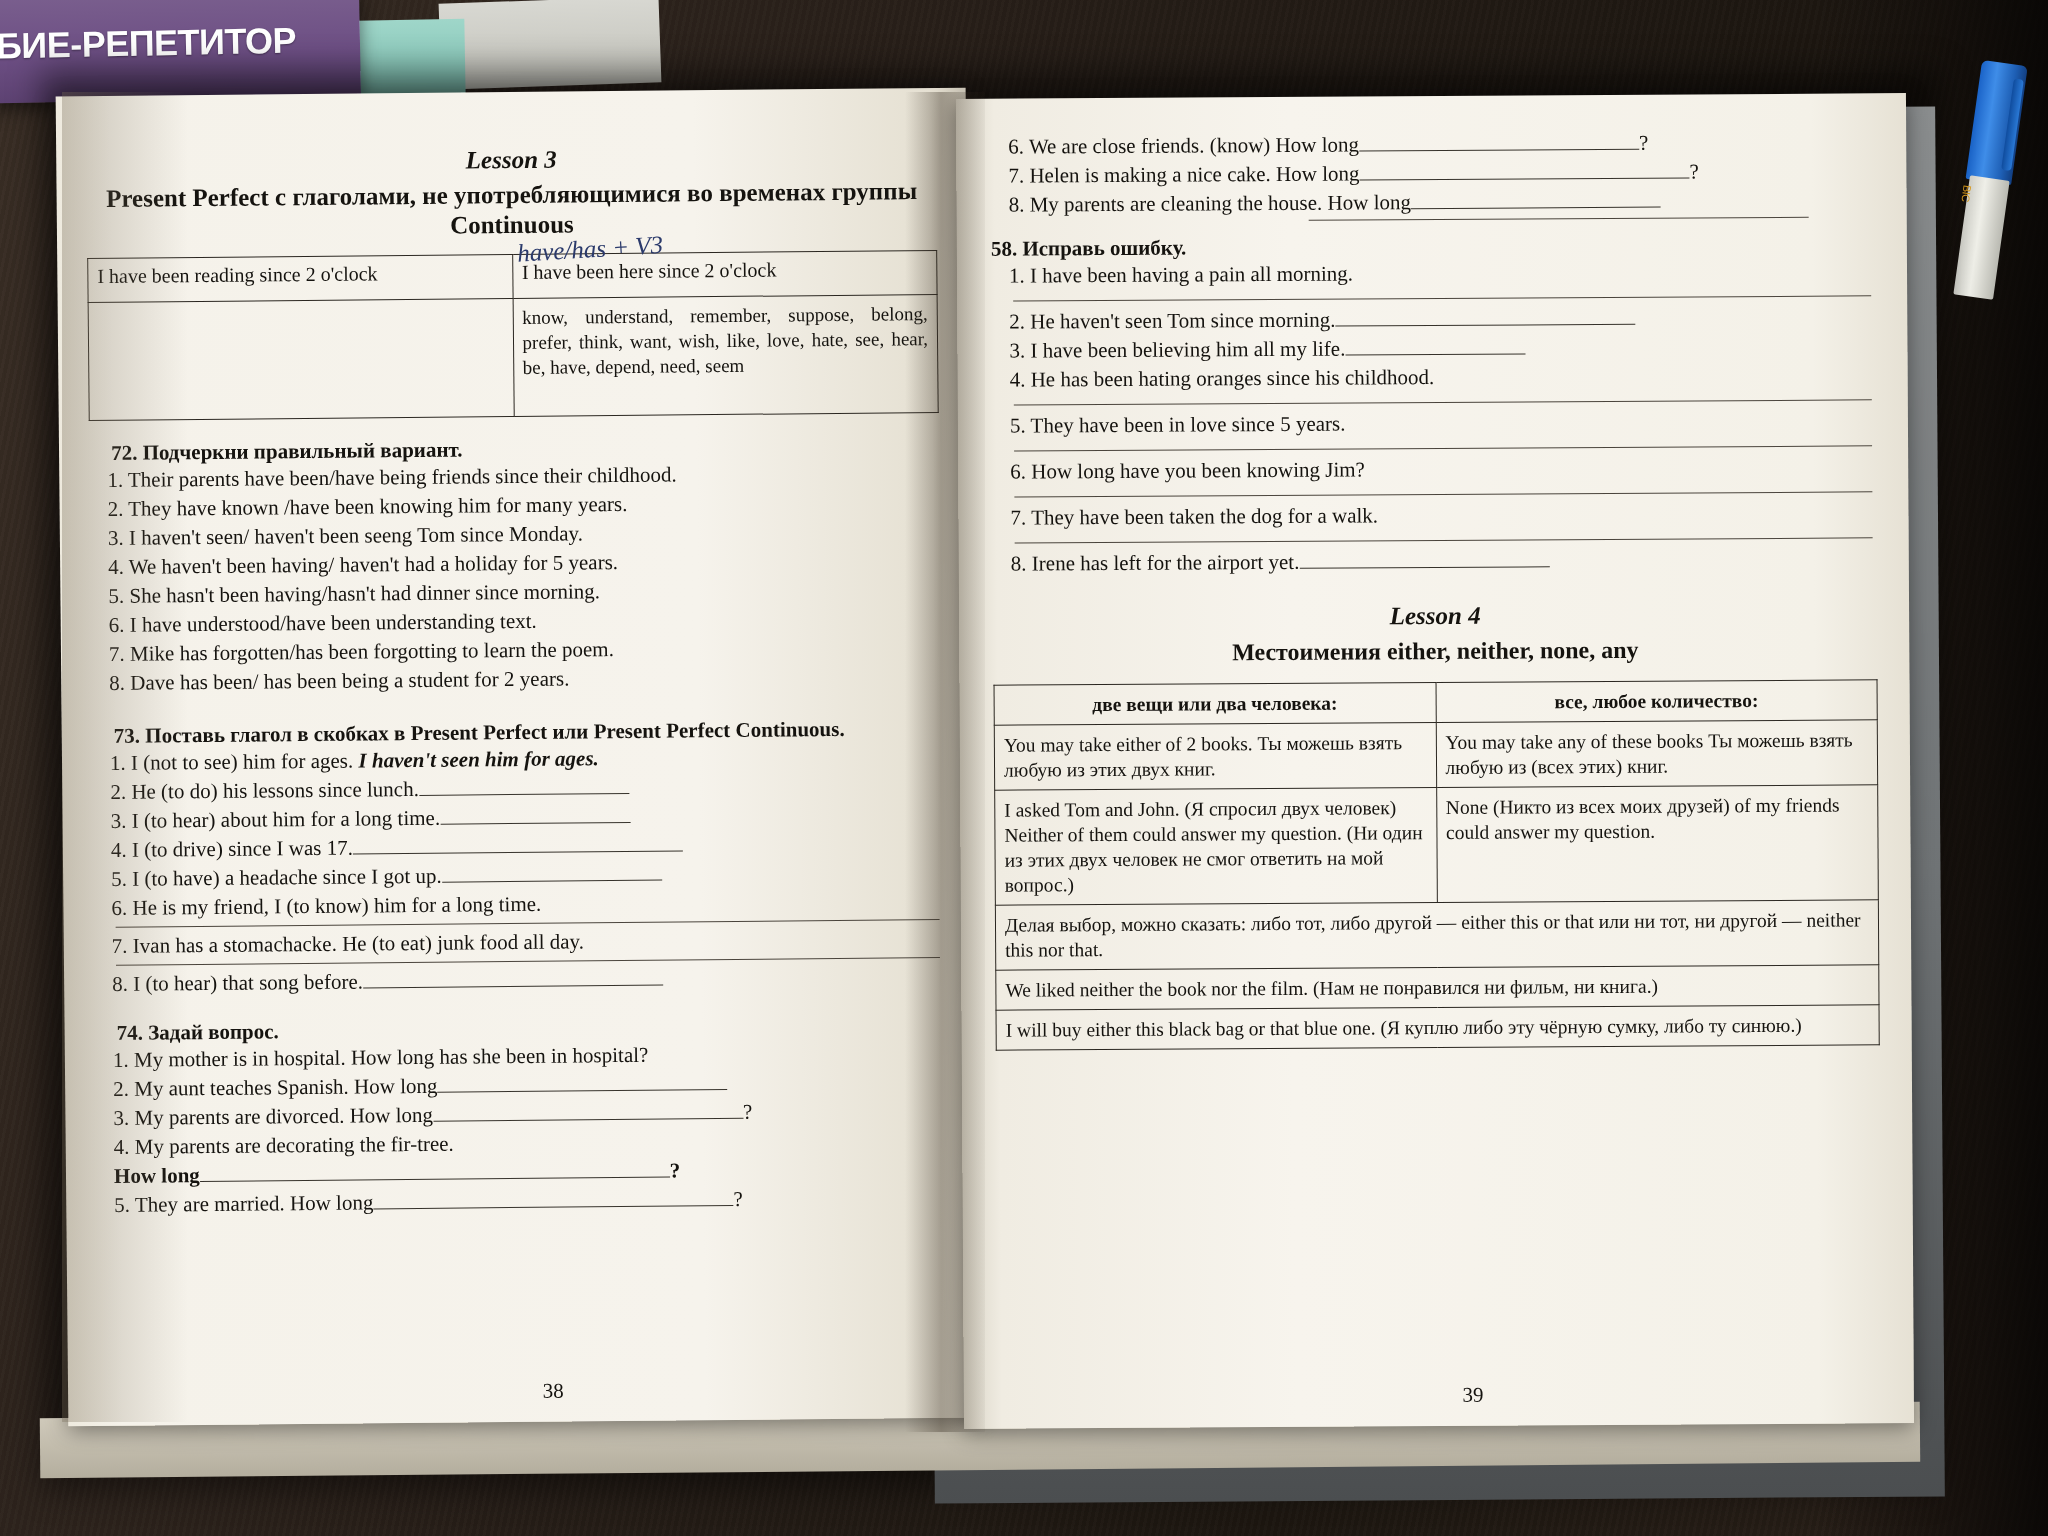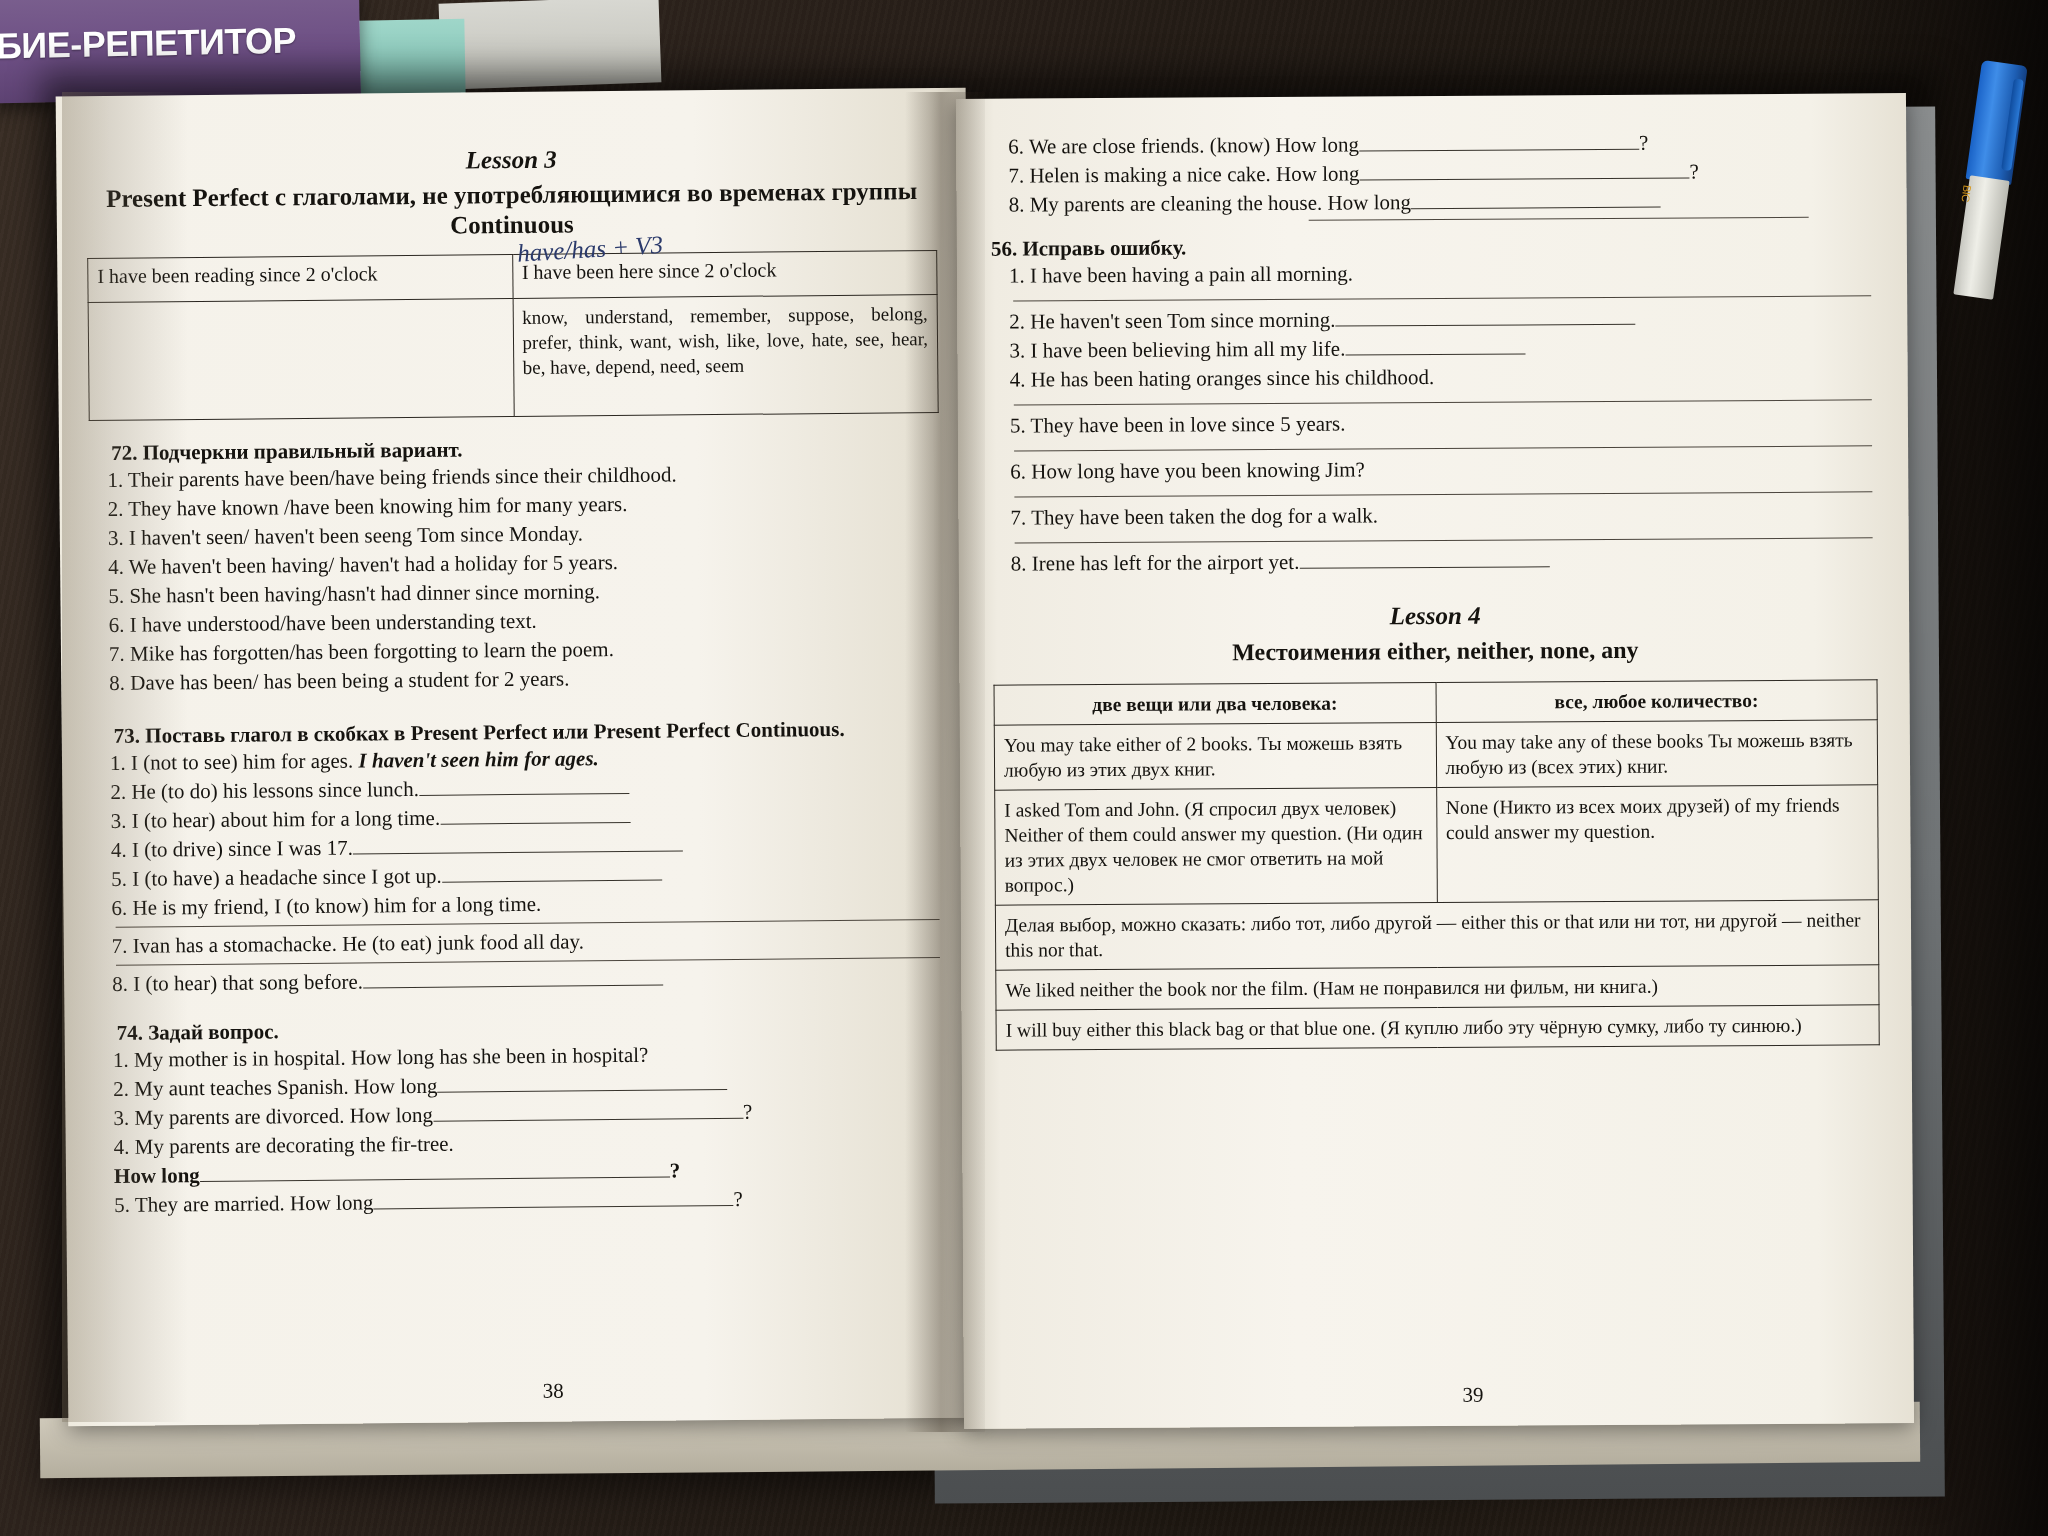--- a/index.html
+++ b/index.html
@@ -267,21 +267,21 @@
 
     <ol class="items q-list">
       <li><span>6. We are close friends. (know) How long</span><span class="blank" style="width:280px;"></span>?</li>
       <li><span>7. Helen is making a nice cake. How long</span><span class="blank" style="width:330px;"></span>?</li>
       <li><span>8. My parents are cleaning the house. How long</span><span class="blank" style="width:250px;"></span>
         <div class="answerline" style="margin:2px 4px 0 300px; width:500px;"></div>
       </li>
     </ol>
 
     <div class="ex-title" style="margin-top:14px;">
-      <span>56.</span>
+      <span>58.</span>
       <span>Исправь ошибку.</span>
     </div>
     <ol class="items q-list">
       <li>1. I have been having a pain all morning.</li>
       <li>
           <div class="answerline" style="margin:10px 4px 6px 4px;"></div>
         </li>
       <li><span>2. He haven't seen Tom since morning.</span><span class="blank" style="width:300px;"></span></li>
       <li><span>3. I have been believing him all my life.</span><span class="blank" style="width:180px;"></span></li>
       <li><span>4. He has been hating oranges since his childhood.</span></li>

